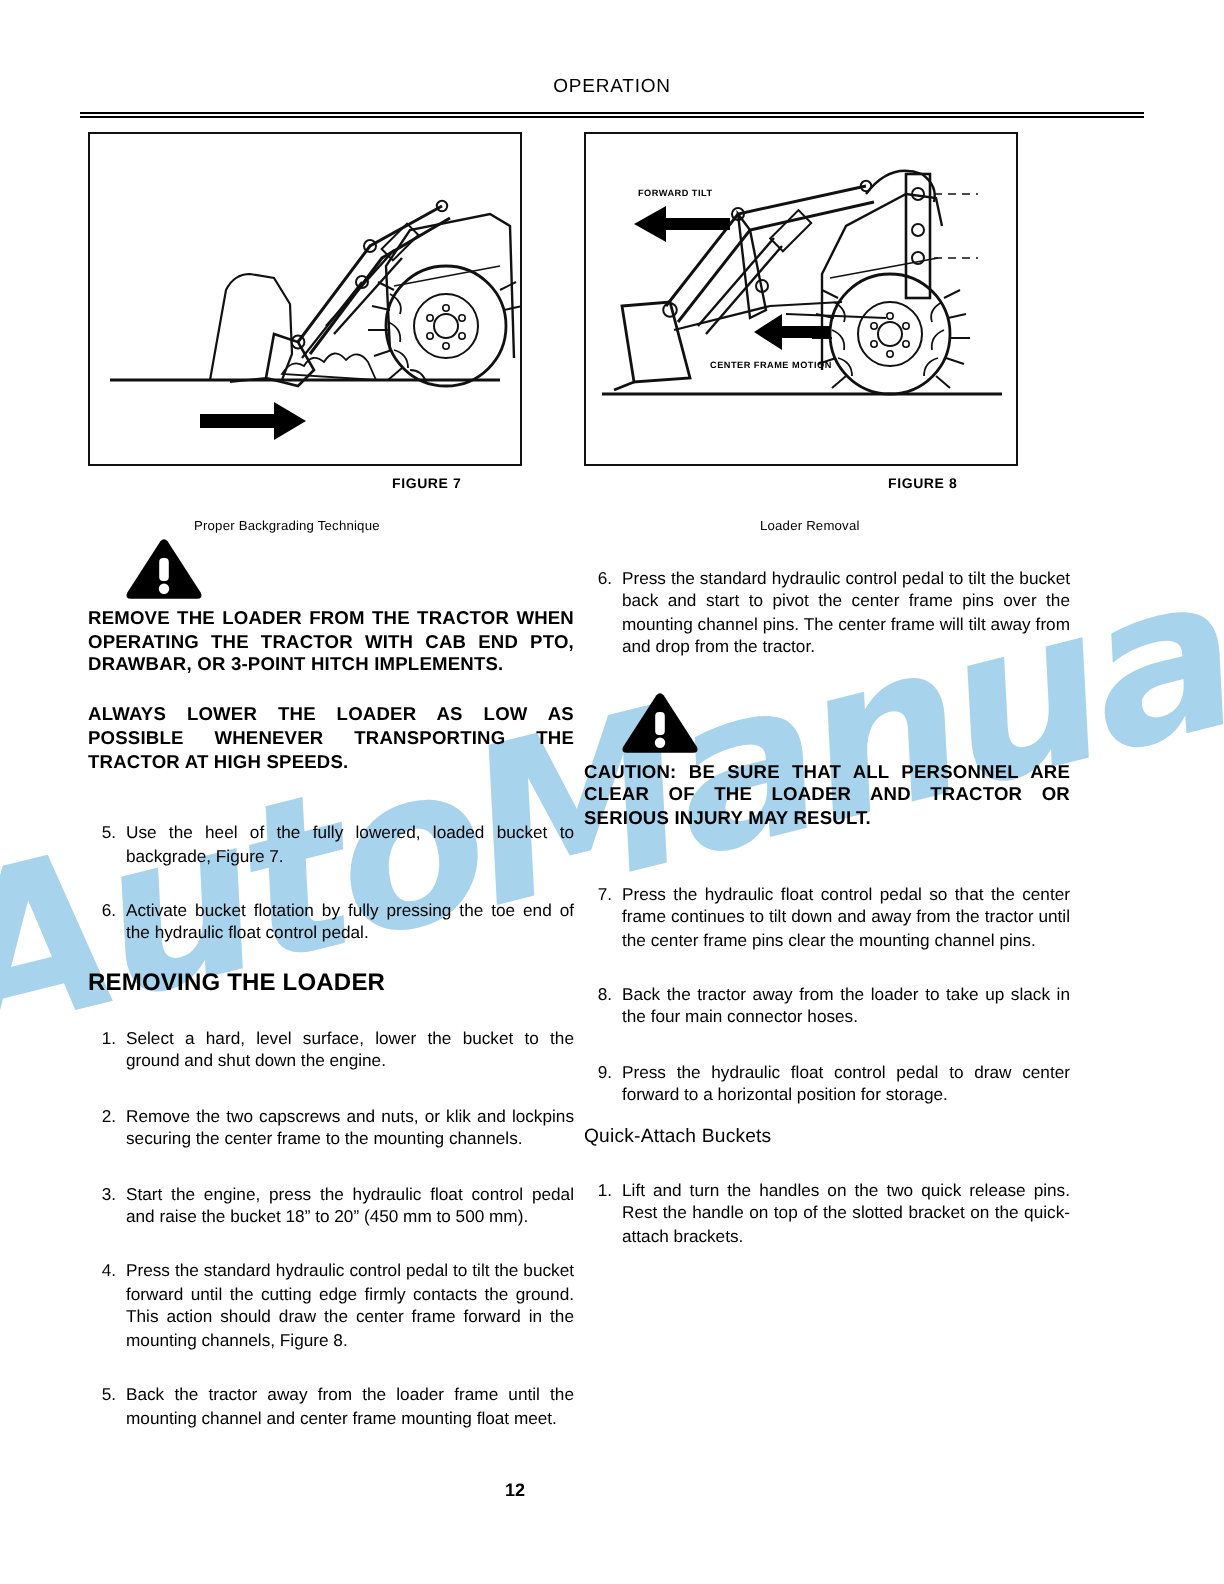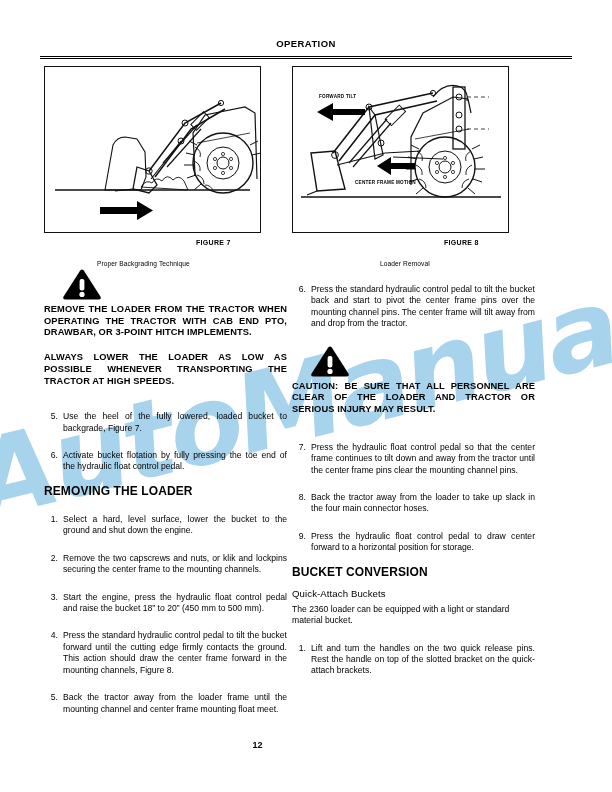--- a/index.html
+++ b/index.html
@@ -43,21 +43,21 @@
 
   
   .header{
     position:absolute;
     left:0;top:38px;width:612px;
     text-align:center;
     z-index:3;
   }
   .header-title{
     font-size:9.5px;
-    font-weight:700;
+    font-weight:400;
     letter-spacing:.4px;
   }
   .header-rule{
     position:absolute;
     left:40px;top:56px;width:532px;height:3px;
     z-index:3;
   }
   .header-rule .r1{height:1.4px;background:#000;}
   .header-rule .r2{height:0.8px;background:#000;margin-top:.8px;}
 
@@ -433,24 +433,22 @@
       <li>
         <span class="num">8.</span>
         <span class="txt">Back the tractor away from the loader to take up slack in the four main connector hoses.</span>
       </li>
       <li>
         <span class="num">9.</span>
         <span class="txt">Press the hydraulic float control pedal to draw center forward to a horizontal position for storage.</span>
       </li>
     </ol>
 
-    <div class="sec-head">BUCKET CONVERSION</div>
     <div class="sub-head">Quick-Attach Buckets</div>
 
-    <div class="para">The 2360 loader can be equipped with a light or standard material bucket.</div>
 
 
     <ol class="steps">
       <li>
         <span class="num">1.</span>
         <span class="txt">Lift and turn the handles on the two quick release pins.  Rest the handle on top of the slotted bracket on the quick-attach brackets.</span>
       </li>
     </ol>
   </div>
 

